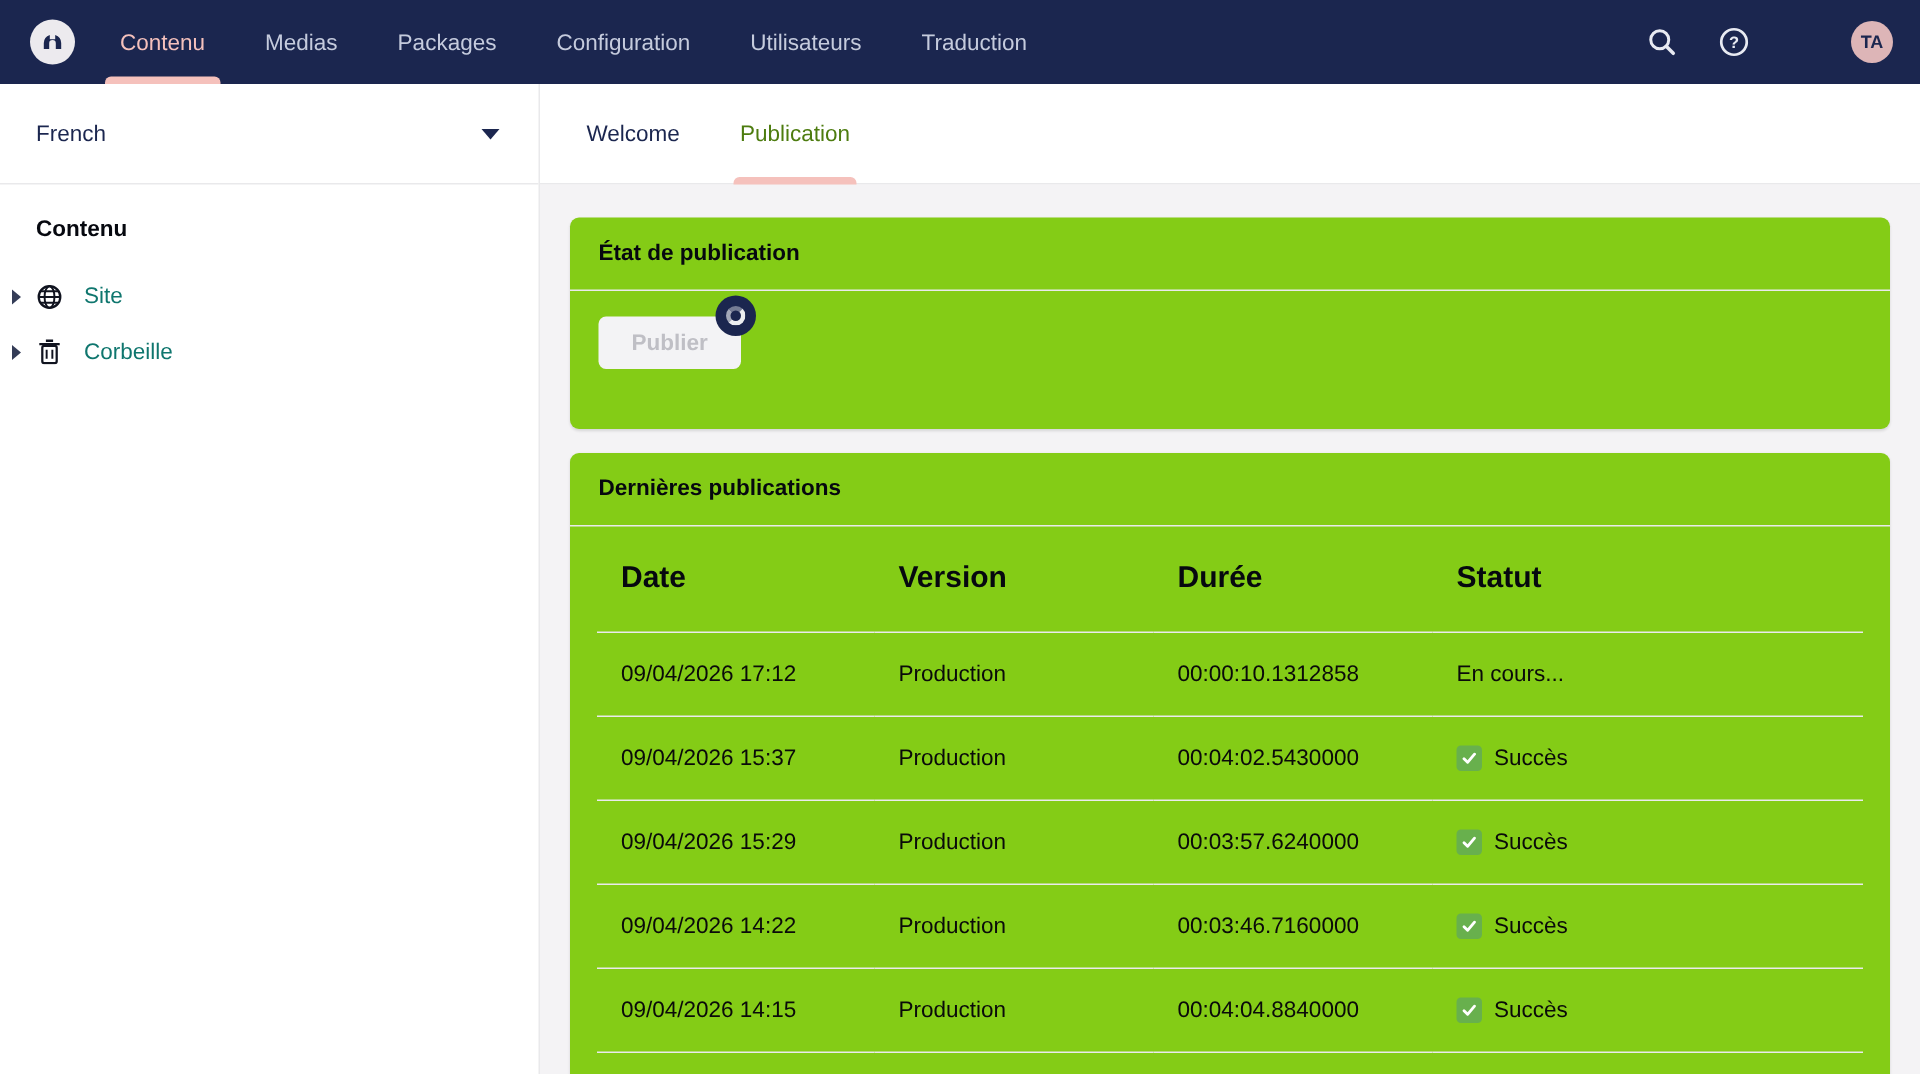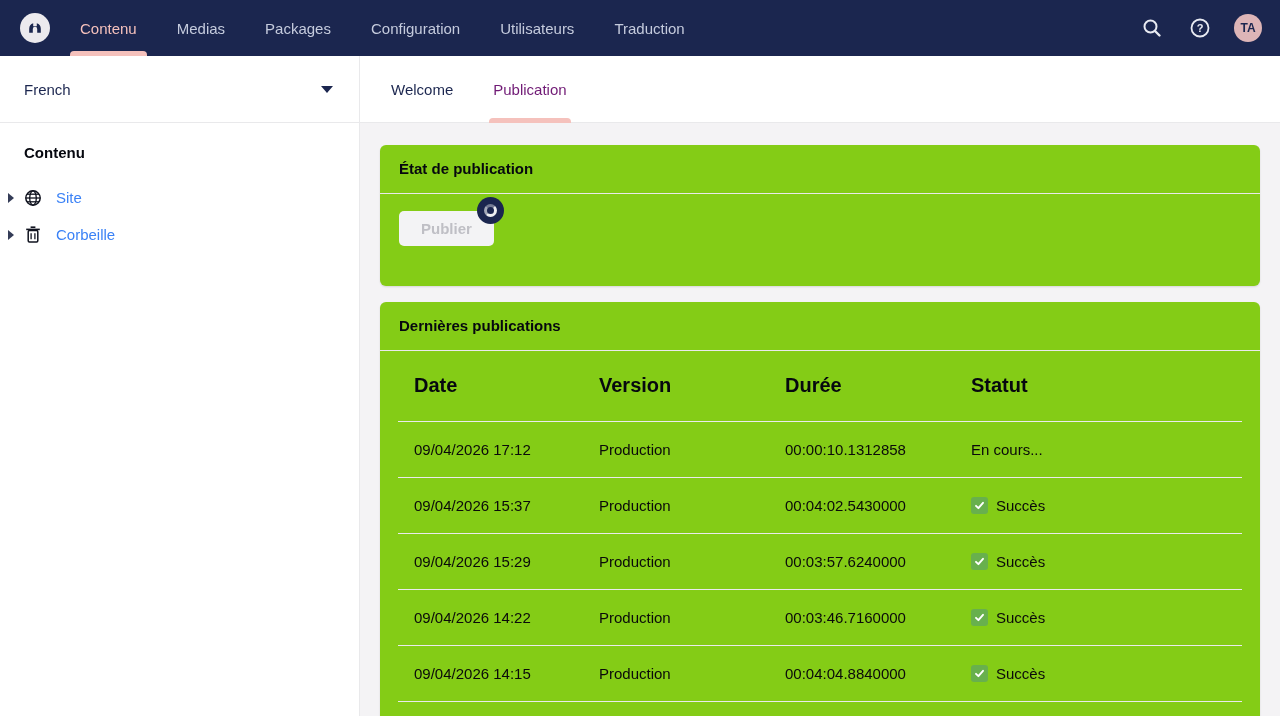--- a/index.html
+++ b/index.html
@@ -64,20 +64,21 @@
   }
   .avatar {
     width: 28px; height: 28px;
     border-radius: 50%;
     background: #ddb5b7;
     color: #1b264f;
     font-size: 12px;
     font-weight: bold;
     display: flex; align-items: center; justify-content: center;
     cursor: pointer;
+    margin-left: 44px;
   }
 
   
   .workspace { display: flex; height: 660px; }
 
   
   .sidebar {
     width: 360px;
     background: #ffffff;
     border-right: 1px solid #e9e9eb;
@@ -115,21 +116,21 @@
   }
   .tree-caret {
     width: 0; height: 0;
     border-top: 5px solid transparent;
     border-bottom: 5px solid transparent;
     border-left: 6px solid #343c57;
     margin-right: 10px;
     cursor: pointer;
   }
   .tree-icon { width: 18px; display: flex; justify-content: center; margin-right: 14px; }
-  .tree-label { font-size: 15px; color: #3b82f6; }
+  .tree-label { font-size: 15px; color: #0f766e; }
 
   
   .main { flex: 1; display: flex; flex-direction: column; background: #f4f3f5; }
   .tabstrip {
     height: 67px;
     background: #ffffff;
     border-bottom: 1px solid #e9e9eb;
     display: flex;
     align-items: center;
     gap: 40px;
@@ -139,21 +140,21 @@
   .tab {
     position: relative;
     height: 67px;
     display: flex;
     align-items: center;
     font-size: 15px;
     color: #1b264f;
     cursor: pointer;
     white-space: nowrap;
   }
-  .tab.active { color: #701a75; }
+  .tab.active { color: #4d7c0f; }
   .tab-indicator {
     position: absolute;
     left: -4px; right: -4px; bottom: 0;
     height: 5px;
     background: #f5c1bc;
     border-radius: 4px 4px 0 0;
   }
   .content {
     flex: 1;
     padding: 22px 20px 0 20px;

